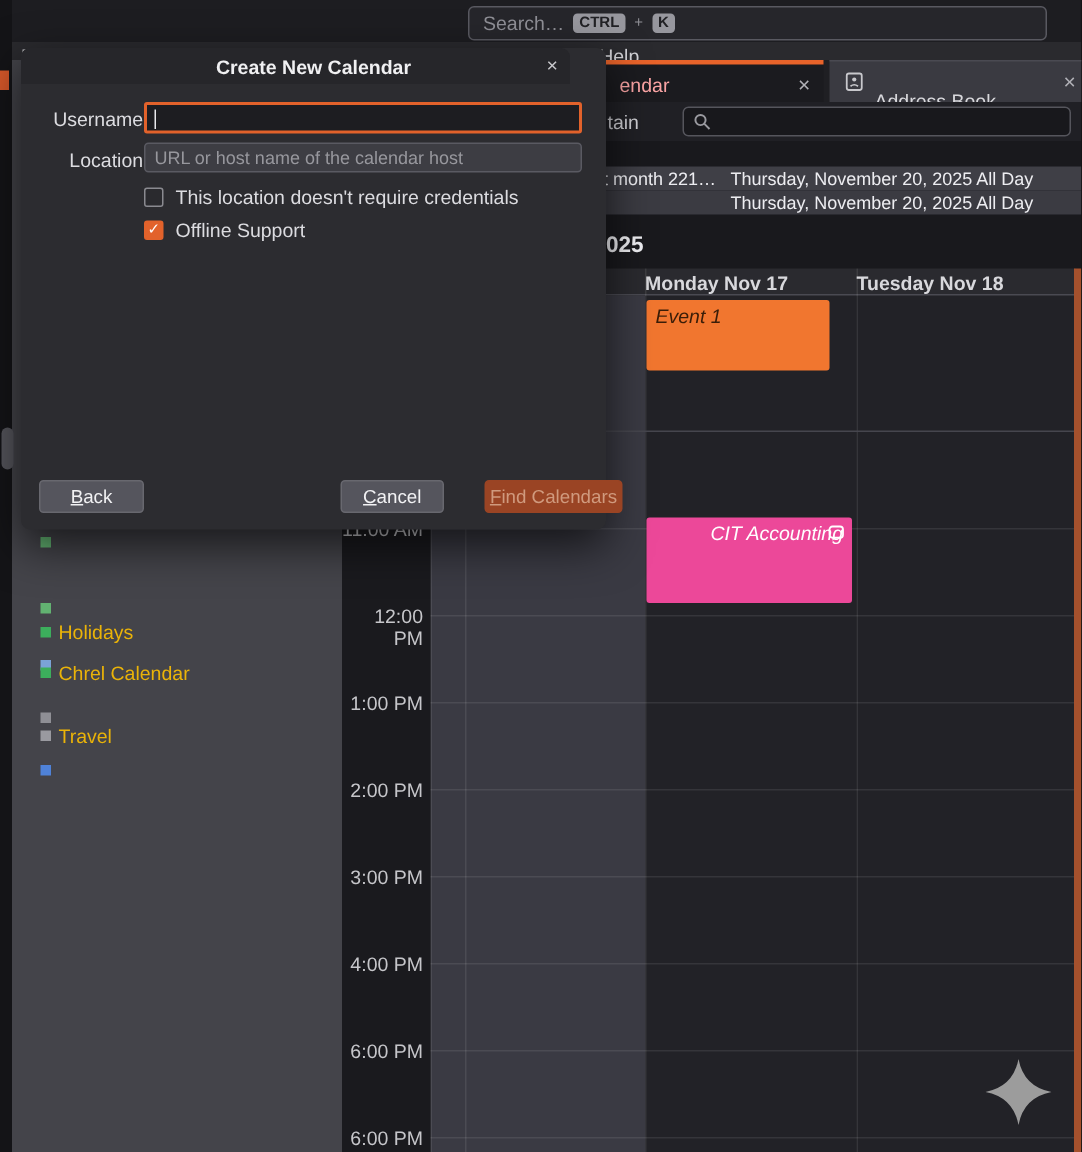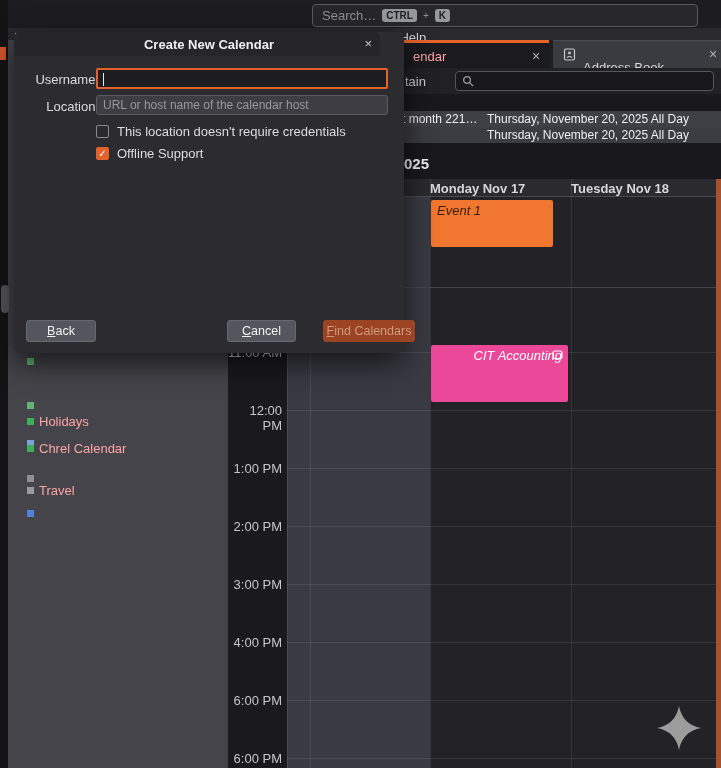--- a/index.html
+++ b/index.html
@@ -70,21 +70,21 @@
   .ev-allday { left:431px; top:200px; width:122px; height:47px; color:#3a1d08; }
   .ev-timed  { left:431px; top:345px; width:137px; height:57px; color:#fff; }
   .reminder { position:absolute; right:5px; top:4px; }
   .right-strip { left:716px; top:179px; width:5px; height:589px; z-index:2; }
   .sparkle { left:656px; top:705px; z-index:2; }
 
   
   .sidebar { left:8px; top:40px; width:220px; height:728px; background:#44444a; z-index:1; }
   .cal-item { position:absolute; left:19px; display:flex; align-items:center; gap:5px; height:16px; }
   .swatch { width:7px; height:7px; flex:0 0 7px; }
-  .cal-item .cl { color:#fca5a5; }
+  .cal-item .cl { color:#eab308; }
 
   
   .dialog { left:14px; top:32px; width:390px; height:321px; background:#2c2c30;
             border-radius:6px; box-shadow:0 10px 30px rgba(0,0,0,0.65); z-index:10; }
   .dlg-titlebar { position:absolute; left:0; top:0; width:366px; height:24px; background:#26262a;
                   border-radius:6px 6px 0 0; }
   .dlg-title { position:absolute; width:390px; top:5px; text-align:center; font-weight:bold; color:#f0f0f2; }
   .dlg-close { position:absolute; right:8px; top:4px; color:#c8c8cc; font-size:13px; }
   .dlg-label { position:absolute; width:74px; text-align:right; color:#dcdce0; }
   .inp-user { position:absolute; left:82px; top:36px; width:292px; height:21px;

